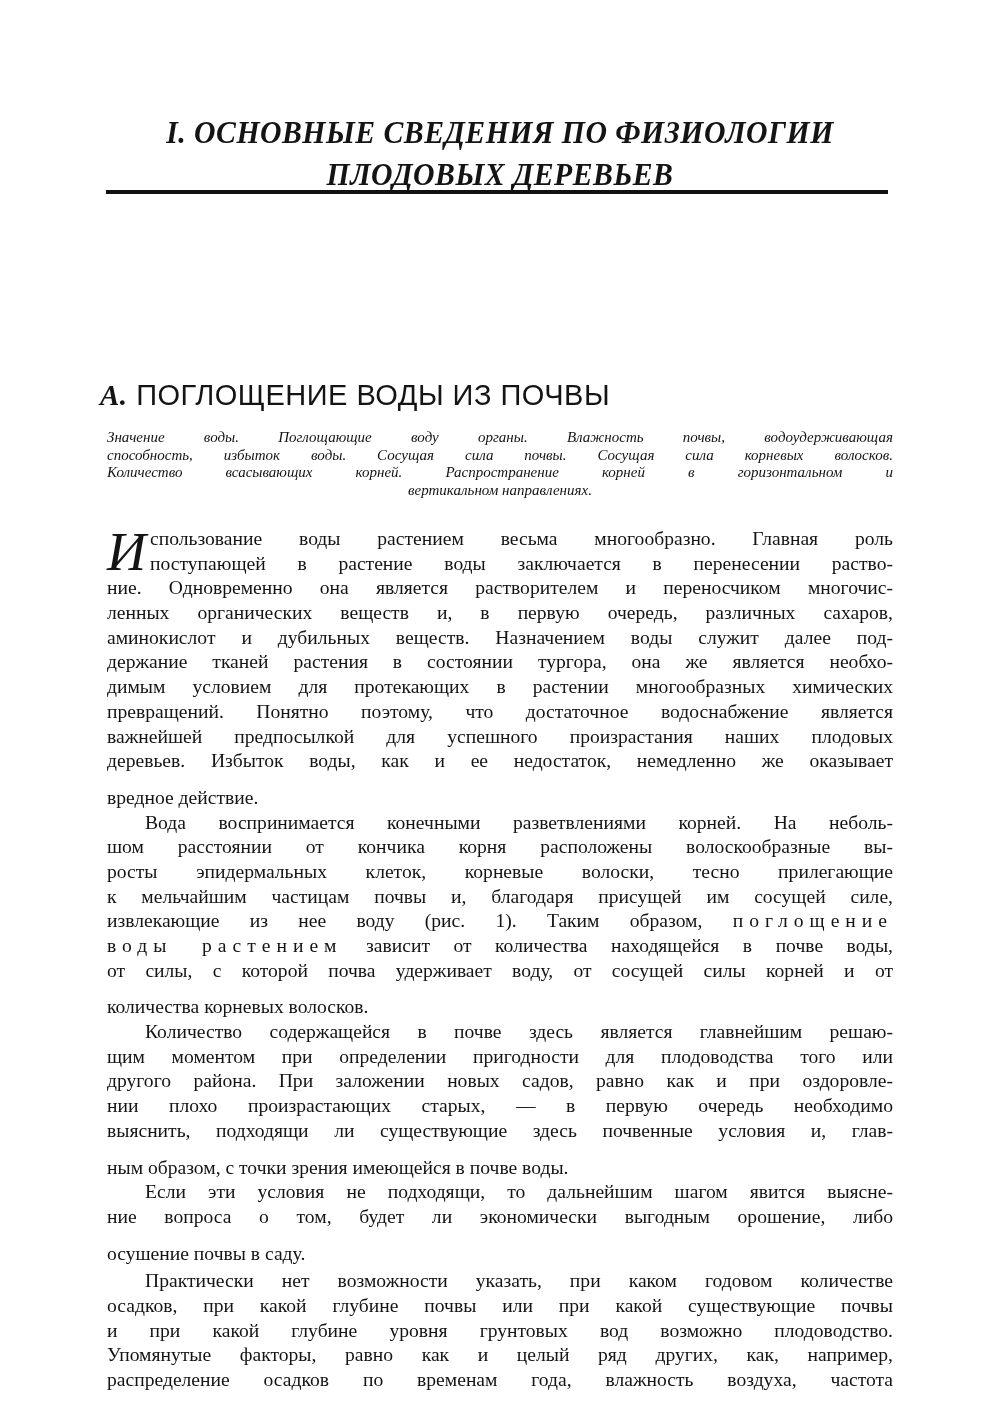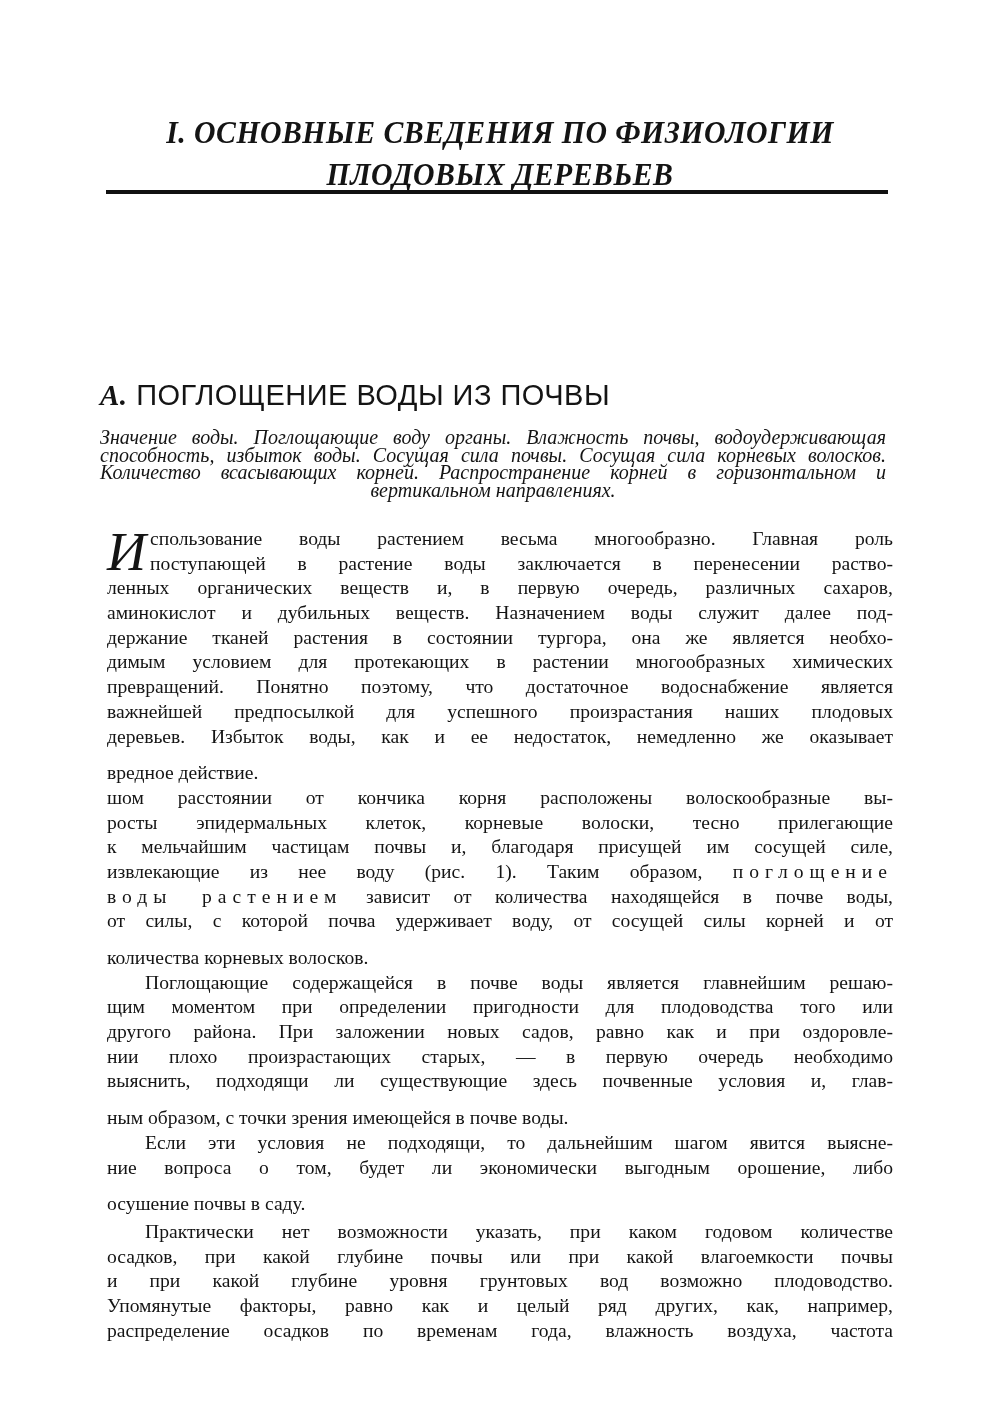--- a/index.html
+++ b/index.html
@@ -17,23 +17,23 @@
     position: absolute; left: 106px; top: 190px; width: 782px; height: 4px;
     background: #111;
   }
   .section-heading {
     position: absolute; left: 100px; top: 375px; width: 800px; text-align: left;
     font-family: "Liberation Sans", sans-serif; font-size: 29px; line-height: 40px;
     letter-spacing: 0.5px;
   }
   .section-heading .letter { font-family: "Liberation Serif", serif; font-style: italic; font-weight: bold; }
   .summary {
-    position: absolute; left: 100px; top: 429px; width: 786px;
+    position: absolute; left: 107px; top: 429px; width: 786px;
     font-family: "Liberation Serif", serif; font-style: italic;
-    font-size: 20px; line-height: 17.6px; text-align: justify;
+    font-size: 15px; line-height: 17.6px; text-align: justify;
   }
   .summary .line { display: block; text-align: justify; text-align-last: justify; white-space: nowrap; }
   .summary .line.last { text-align: center; text-align-last: center; }
 
   .body-text {
     position: absolute; left: 107px; top: 527px; width: 786px;
     font-family: "Liberation Serif", serif; font-size: 19.6px; line-height: 24.7px;
   }
   .line {
     display: block; white-space: nowrap; text-align: justify; text-align-last: justify;
@@ -71,58 +71,60 @@
     <span class="line" style="height:17.6px">Количество всасывающих корней. Распространение корней в горизонтальном и</span>
     <span class="line last" style="height:17.6px">вертикальном направлениях.</span>
   </div>
 
   <div class="body-text">
     <span class="drop-cap">И</span>
 
     <div>
       <span class="line drop">спользование воды растением весьма многообразно. Главная роль</span>
       <span class="line drop">поступающей в растение воды заключается в перенесении раство-</span>
+      <span class="line">ние. Одновременно она является растворителем и переносчиком многочис-</span>
       <span class="line">ленных органических веществ и, в первую очередь, различных сахаров,</span>
       <span class="line">аминокислот и дубильных веществ. Назначением воды служит далее под-</span>
       <span class="line">держание тканей растения в состоянии тургора, она же является необхо-</span>
       <span class="line">димым условием для протекающих в растении многообразных химических</span>
       <span class="line">превращений. Понятно поэтому, что достаточное водоснабжение является</span>
       <span class="line">важнейшей предпосылкой для успешного произрастания наших плодовых</span>
       <span class="line">деревьев. Избыток воды, как и ее недостаток, немедленно же оказывает</span>
       <span class="line end">вредное действие.</span>
     </div>
 
     <div>
+      <span class="line indent">Вода воспринимается конечными разветвлениями корней. На неболь-</span>
       <span class="line">шом расстоянии от кончика корня расположены волоскообразные вы-</span>
       <span class="line">росты эпидермальных клеток, корневые волоски, тесно прилегающие</span>
       <span class="line">к мельчайшим частицам почвы и, благодаря присущей им сосущей силе,</span>
       <span class="line"><span>извлекающие из нее воду (рис. 1). Таким образом,</span> <span class="spaced">поглощение</span></span>
       <span class="line"><span class="spaced">воды растением</span> <span>зависит от количества находящейся в почве воды,</span></span>
       <span class="line">от силы, с которой почва удерживает воду, от сосущей силы корней и от</span>
       <span class="line end">количества корневых волосков.</span>
     </div>
 
     <div>
-      <span class="line indent">Поглощающие содержащейся в почве воды является главнейшим решаю-</span>
+      <span class="line indent">Количество содержащейся в почве здесь является главнейшим решаю-</span>
       <span class="line">щим моментом при определении пригодности для плодоводства того или</span>
       <span class="line">другого района. При заложении новых садов, равно как и при оздоровле-</span>
       <span class="line">нии плохо произрастающих старых, — в первую очередь необходимо</span>
       <span class="line">выяснить, подходящи ли существующие здесь почвенные условия и, глав-</span>
       <span class="line end">ным образом, с точки зрения имеющейся в почве воды.</span>
     </div>
 
     <div>
       <span class="line indent">Если эти условия не подходящи, то дальнейшим шагом явится выясне-</span>
       <span class="line">ние вопроса о том, будет ли экономически выгодным орошение, либо</span>
       <span class="line end">осушение почвы в саду.</span>
     </div>
     <span class="para-gap"></span>
 
     <div>
       <span class="line indent">Практически нет возможности указать, при каком годовом количестве</span>
-      <span class="line">осадков, при какой глубине почвы или при какой влагоемкости почвы</span>
+      <span class="line">осадков, при какой глубине почвы или при какой существующие почвы</span>
       <span class="line">и при какой глубине уровня грунтовых вод возможно плодоводство.</span>
       <span class="line">Упомянутые факторы, равно как и целый ряд других, как, например,</span>
       <span class="line">распределение осадков по временам года, влажность воздуха, частота</span>
     </div>
   </div>
 
 </div>
 
 </body></html>

